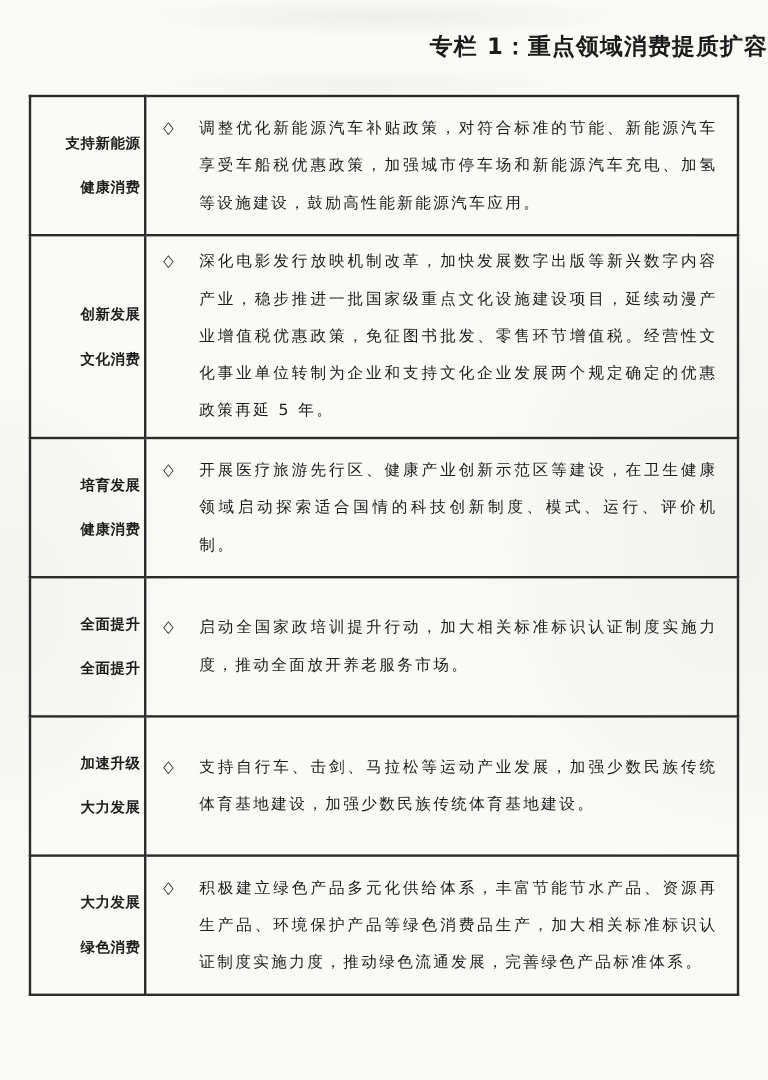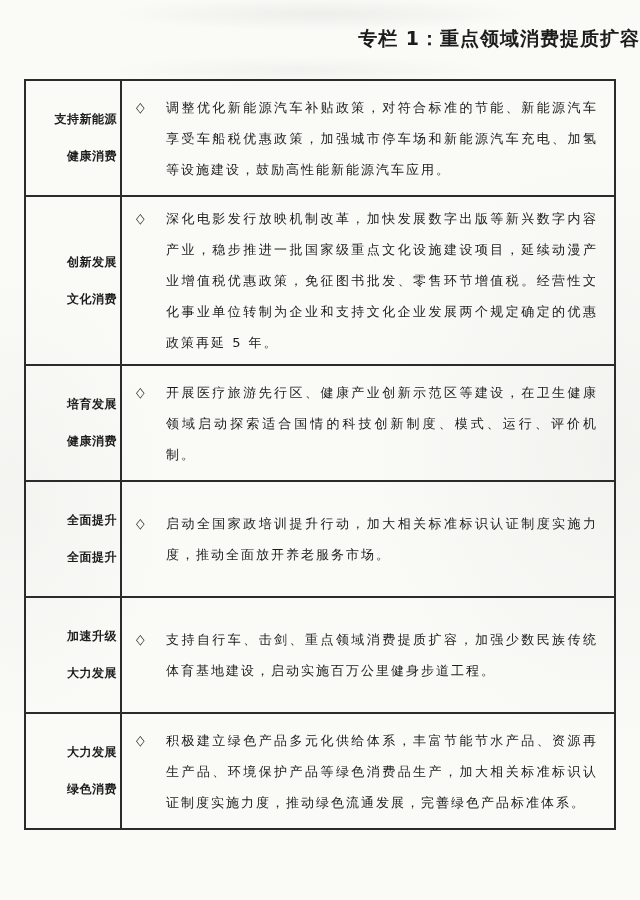--- a/index.html
+++ b/index.html
@@ -151,21 +151,21 @@
         </td>
       </tr>
       <tr>
         <td class="cat">
           <span class="cat-line">加速升级</span>
           <span class="cat-line">大力发展</span>
         </td>
         <td class="content">
           <div class="content-inner">
             <span class="bullet">◇</span>
-            <span class="ctext">支持自行车、击剑、重点领域消费提质扩容，加强少数民族传统体育基地建设，启动实施百万公里健身步道工程。</span>
+            <span class="ctext">支持自行车、击剑、马拉松等运动产业发展，加强少数民族传统体育基地建设，加强少数民族传统体育基地建设。</span>
           </div>
         </td>
       </tr>
       <tr>
         <td class="cat">
           <span class="cat-line">大力发展</span>
           <span class="cat-line">绿色消费</span>
         </td>
         <td class="content">
           <div class="content-inner">

